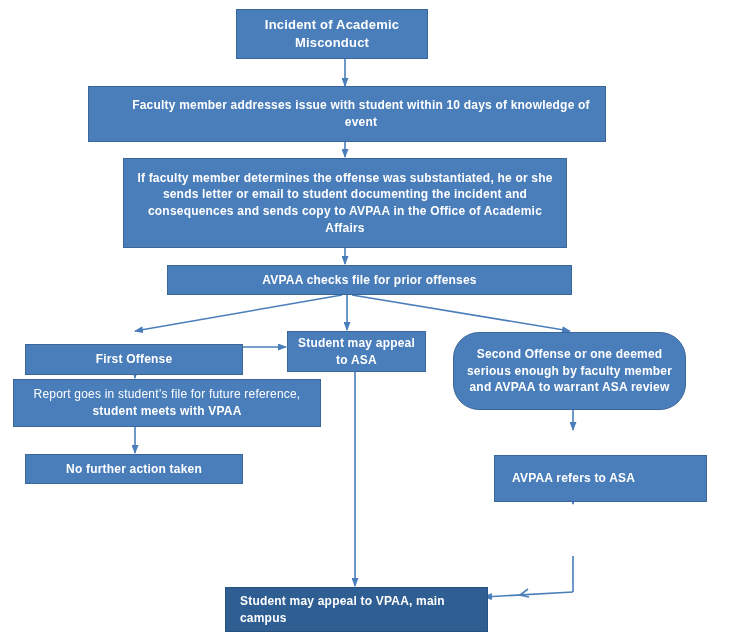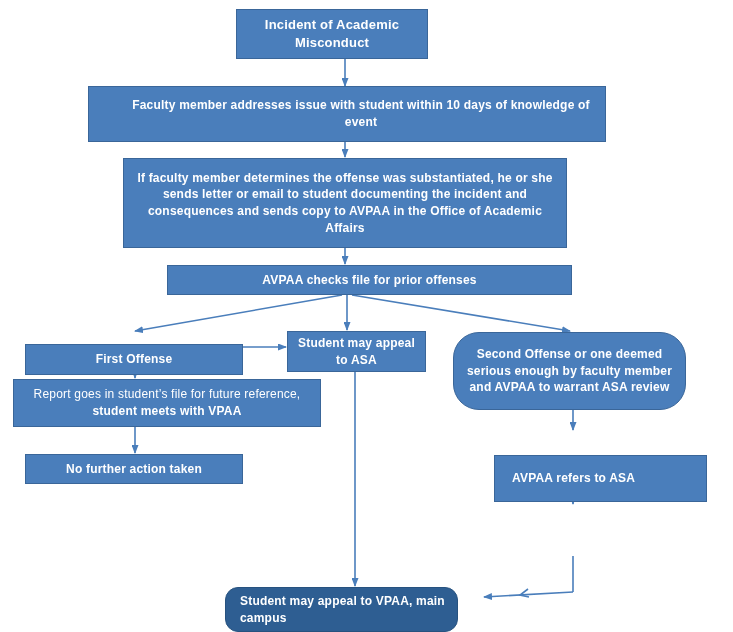--- a/index.html
+++ b/index.html
@@ -149,20 +149,20 @@
       <span class="line1">Report goes in student’s file for future reference,</span><br>
       <span>student meets with VPAA</span>
     </span>
   </div>
 
   <div class="node fs125 align-left" style="left:468px; top:455px; width:213px; height:47px; padding-left:17px;margin-left:26px;">
     <span class="txt">AVPAA refers to ASA</span>
   </div>
 
 
-  <div class="node fs125 dark align-left" style="left:225px; top:587px; width:233px; height:45px; padding-left:14px;border-radius:13px;">
+  <div class="node fs125 dark align-left" style="left:225px; top:587px; width:263px; height:45px; padding-left:14px;">
     <span class="txt">
       <span>Student may appeal to VPAA, main</span><br>
       <span>campus</span>
     </span>
   </div>
 
 </div>
 
 </body></html>

